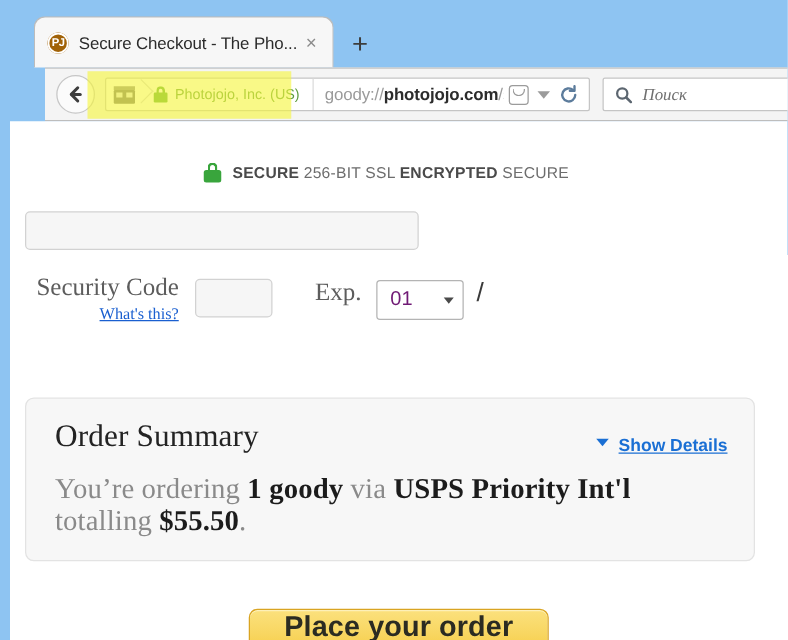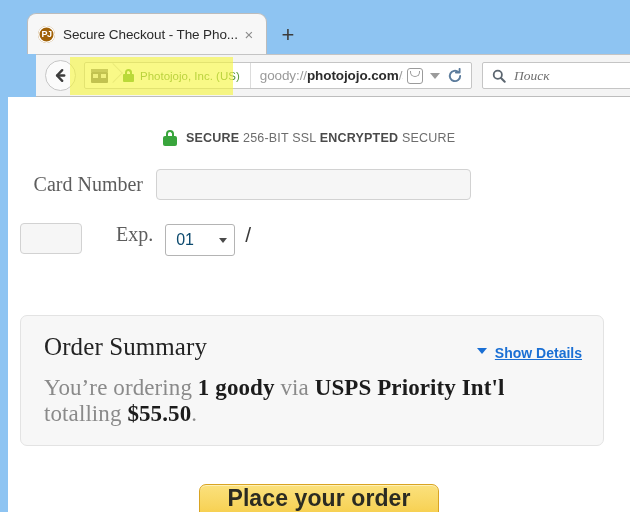--- a/index.html
+++ b/index.html
@@ -405,21 +405,21 @@
     margin-top: 5px;
     height: 32px;
     border: 1px solid #b4b4b4;
     border-radius: 3px;
     background: #ffffff;
     display: flex;
     align-items: center;
     justify-content: space-between;
     font-family: "Liberation Sans", sans-serif;
     font-size: 16px;
-    color: #0c4a6e;
+    color: #701a75;
     padding: 0 7px 0 10px;
     cursor: pointer;
     flex: 0 0 auto;
   }
   .select-month { width: 70px; margin-left: 12px; }
   .select-year  { width: 82px; margin-left: 0; }
 
   .select-box .chev {
     width: 0; height: 0;
     border-left: 4.5px solid transparent;
@@ -583,25 +583,28 @@
 
     <div class="secure-banner">
       <span class="lock">
         <span class="shackle"></span>
         <span class="case"></span>
       </span>
       <span class="txt"><b>SECURE</b> <span>256-BIT SSL</span> <b>ENCRYPTED</b> <span>SECURE</span></span>
     </div>
 
     <div class="form-row row-card">
-      <div class="field-label">Card Number</div>
       <input class="text-input input-card" type="text" value="" style="">
     </div>
 
     <div class="form-row row-sec">
+      <div class="field-label">
+        <span>Security Code</span>
+        <span class="sub">What's this?</span>
+      </div>
       <input class="text-input input-sec" type="text" value="" style="">
       <div class="exp-label">Exp.</div>
       <div class="select-box select-month">
         <span>01</span>
         <span class="chev"></span>
       </div>
       <div class="slash">/</div>
     </div>
 
     <div class="order-card">

